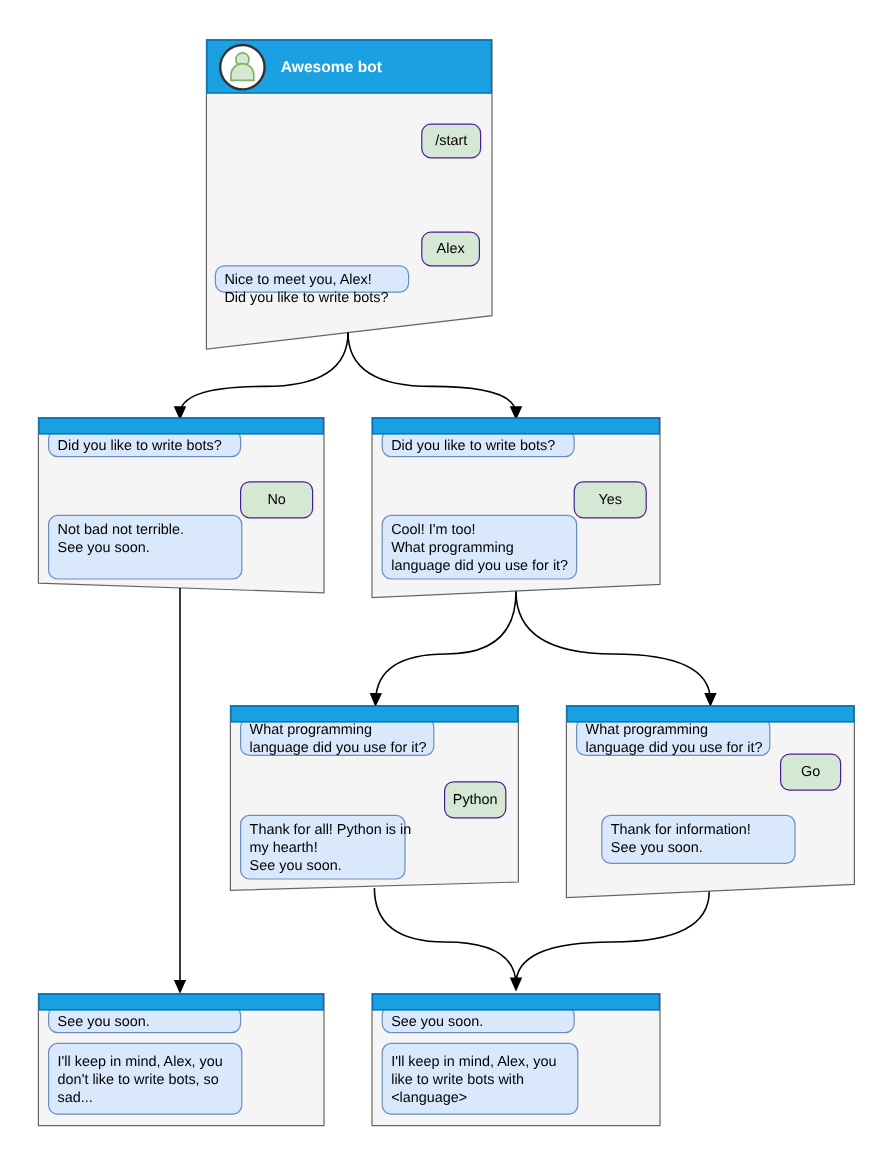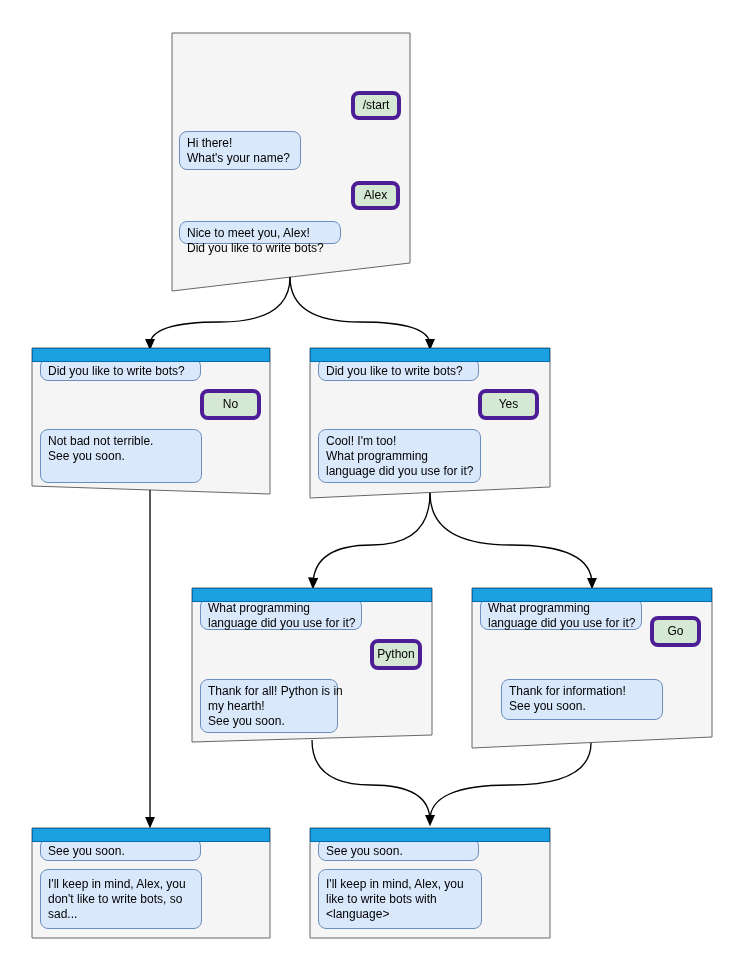--- a/index.html
+++ b/index.html
@@ -6,22 +6,22 @@
   body { background:#ffffff; font-family:"Liberation Sans", sans-serif; }
   .canvas { position:relative; width:743px; height:971px; background:#ffffff; overflow:hidden; }
   .svg-layer { position:absolute; left:0; top:0; width:743px; height:971px; }
   .hdr { position:absolute; background:#1BA1E2; border:1px solid #006EAF; z-index:3; }
   .title-hdr { display:flex; align-items:center; }
   .title { color:#ffffff; font-weight:bold; font-size:13px; margin-left:12px; }
   .avatar { margin-left:9px; flex:0 0 auto; }
   .bubble { position:absolute; font-size:12px; line-height:15px; color:#000000;
             border-radius:8px; white-space:pre; z-index:2; }
   .bot  { background:#DAE8FC; border:1px solid #6C8EBF; padding:4px 7px; }
-  .user { background:#D5E8D4; border:4px solid #4c1d95; display:flex;
-          align-items:center; justify-content:center; padding:0; }
+  .user { background:#D5E8D4; border:1px solid #4c1d95; display:flex;
+          align-items:center; justify-content:center; padding:0;margin-top:12px; }
 </style>
 </head>
 <body>
 
 <div class="canvas">
 
   <svg class="svg-layer" width="743" height="971" viewBox="0 0 743 971">
     <defs>
       <marker id="arw" markerWidth="10" markerHeight="9" refX="5" refY="4" orient="auto">
         <path d="M0,0 L9,4 L0,8 Z" fill="#000000"></path>
@@ -38,23 +38,29 @@
 
     <path d="M290,277 Q290,322 220,322 T150,345" fill="none" stroke="#000" stroke-width="1.3" marker-end="url(#arw)"></path>
     <path d="M290,277 Q290,322 360,322 T430,345" fill="none" stroke="#000" stroke-width="1.3" marker-end="url(#arw)"></path>
     <path d="M150,490 L150,823" fill="none" stroke="#000" stroke-width="1.3" marker-end="url(#arw)"></path>
     <path d="M430,493 Q430,545 372,545 T313,584" fill="none" stroke="#000" stroke-width="1.3" marker-end="url(#arw)"></path>
     <path d="M430,493 Q430,545 511,545 T592,584" fill="none" stroke="#000" stroke-width="1.3" marker-end="url(#arw)"></path>
     <path d="M312,740 Q312,785 371,785 T430,821" fill="none" stroke="#000" stroke-width="1.3" marker-end="url(#arw)"></path>
     <path d="M591,743 Q591,785 510,785 T430,821" fill="none" stroke="#000" stroke-width="1.3"></path>
   </svg>
 
+  <div class="hdr title-hdr" style="left:172px; top:33px; width:238px; height:45px;">
+    <svg class="avatar" width="40" height="40" viewBox="0 0 40 40">
+      <circle cx="20" cy="20" r="18.5" fill="#ffffff" stroke="#333333" stroke-width="2"></circle>
+      <circle cx="20" cy="13.5" r="5.5" fill="#D5E8D4" stroke="#82B366" stroke-width="1.4"></circle>
+      <path d="M10.5,31 v-4.5 a9.5,9.5 0 0 1 19,0 V31 z" fill="#D5E8D4" stroke="#82B366" stroke-width="1.4"></path>
+    </svg>
+    <span class="title">Awesome bot</span>
+  </div>
   <div class="bubble user" style="left:351px; top:91px;  width:50px;  height:29px;">/start</div>
-  <div class="bubble bot" style="left:179px; top:131px; width:122px; height:39px;">Hi there!
-What's your name?</div>
   <div class="bubble user" style="left:351px; top:181px; width:49px;  height:29px;">Alex</div>
   <div class="bubble bot" style="left:179px; top:221px; width:162px; height:23px;">Nice to meet you, Alex!
 Did you like to write bots?</div>
 
   <div class="hdr" style="left:32px; top:348px; width:238px; height:14px;"></div>
   <div class="bubble bot" style="left:40px; top:358px; width:161px; height:23px; padding-top:5px;">Did you like to write bots?</div>
   <div class="bubble user" style="left:200px; top:389px; width:61px; height:31px;">No</div>
   <div class="bubble bot" style="left:40px; top:429px; width:162px; height:54px;">Not bad not terrible.
 See you soon.</div>
 

